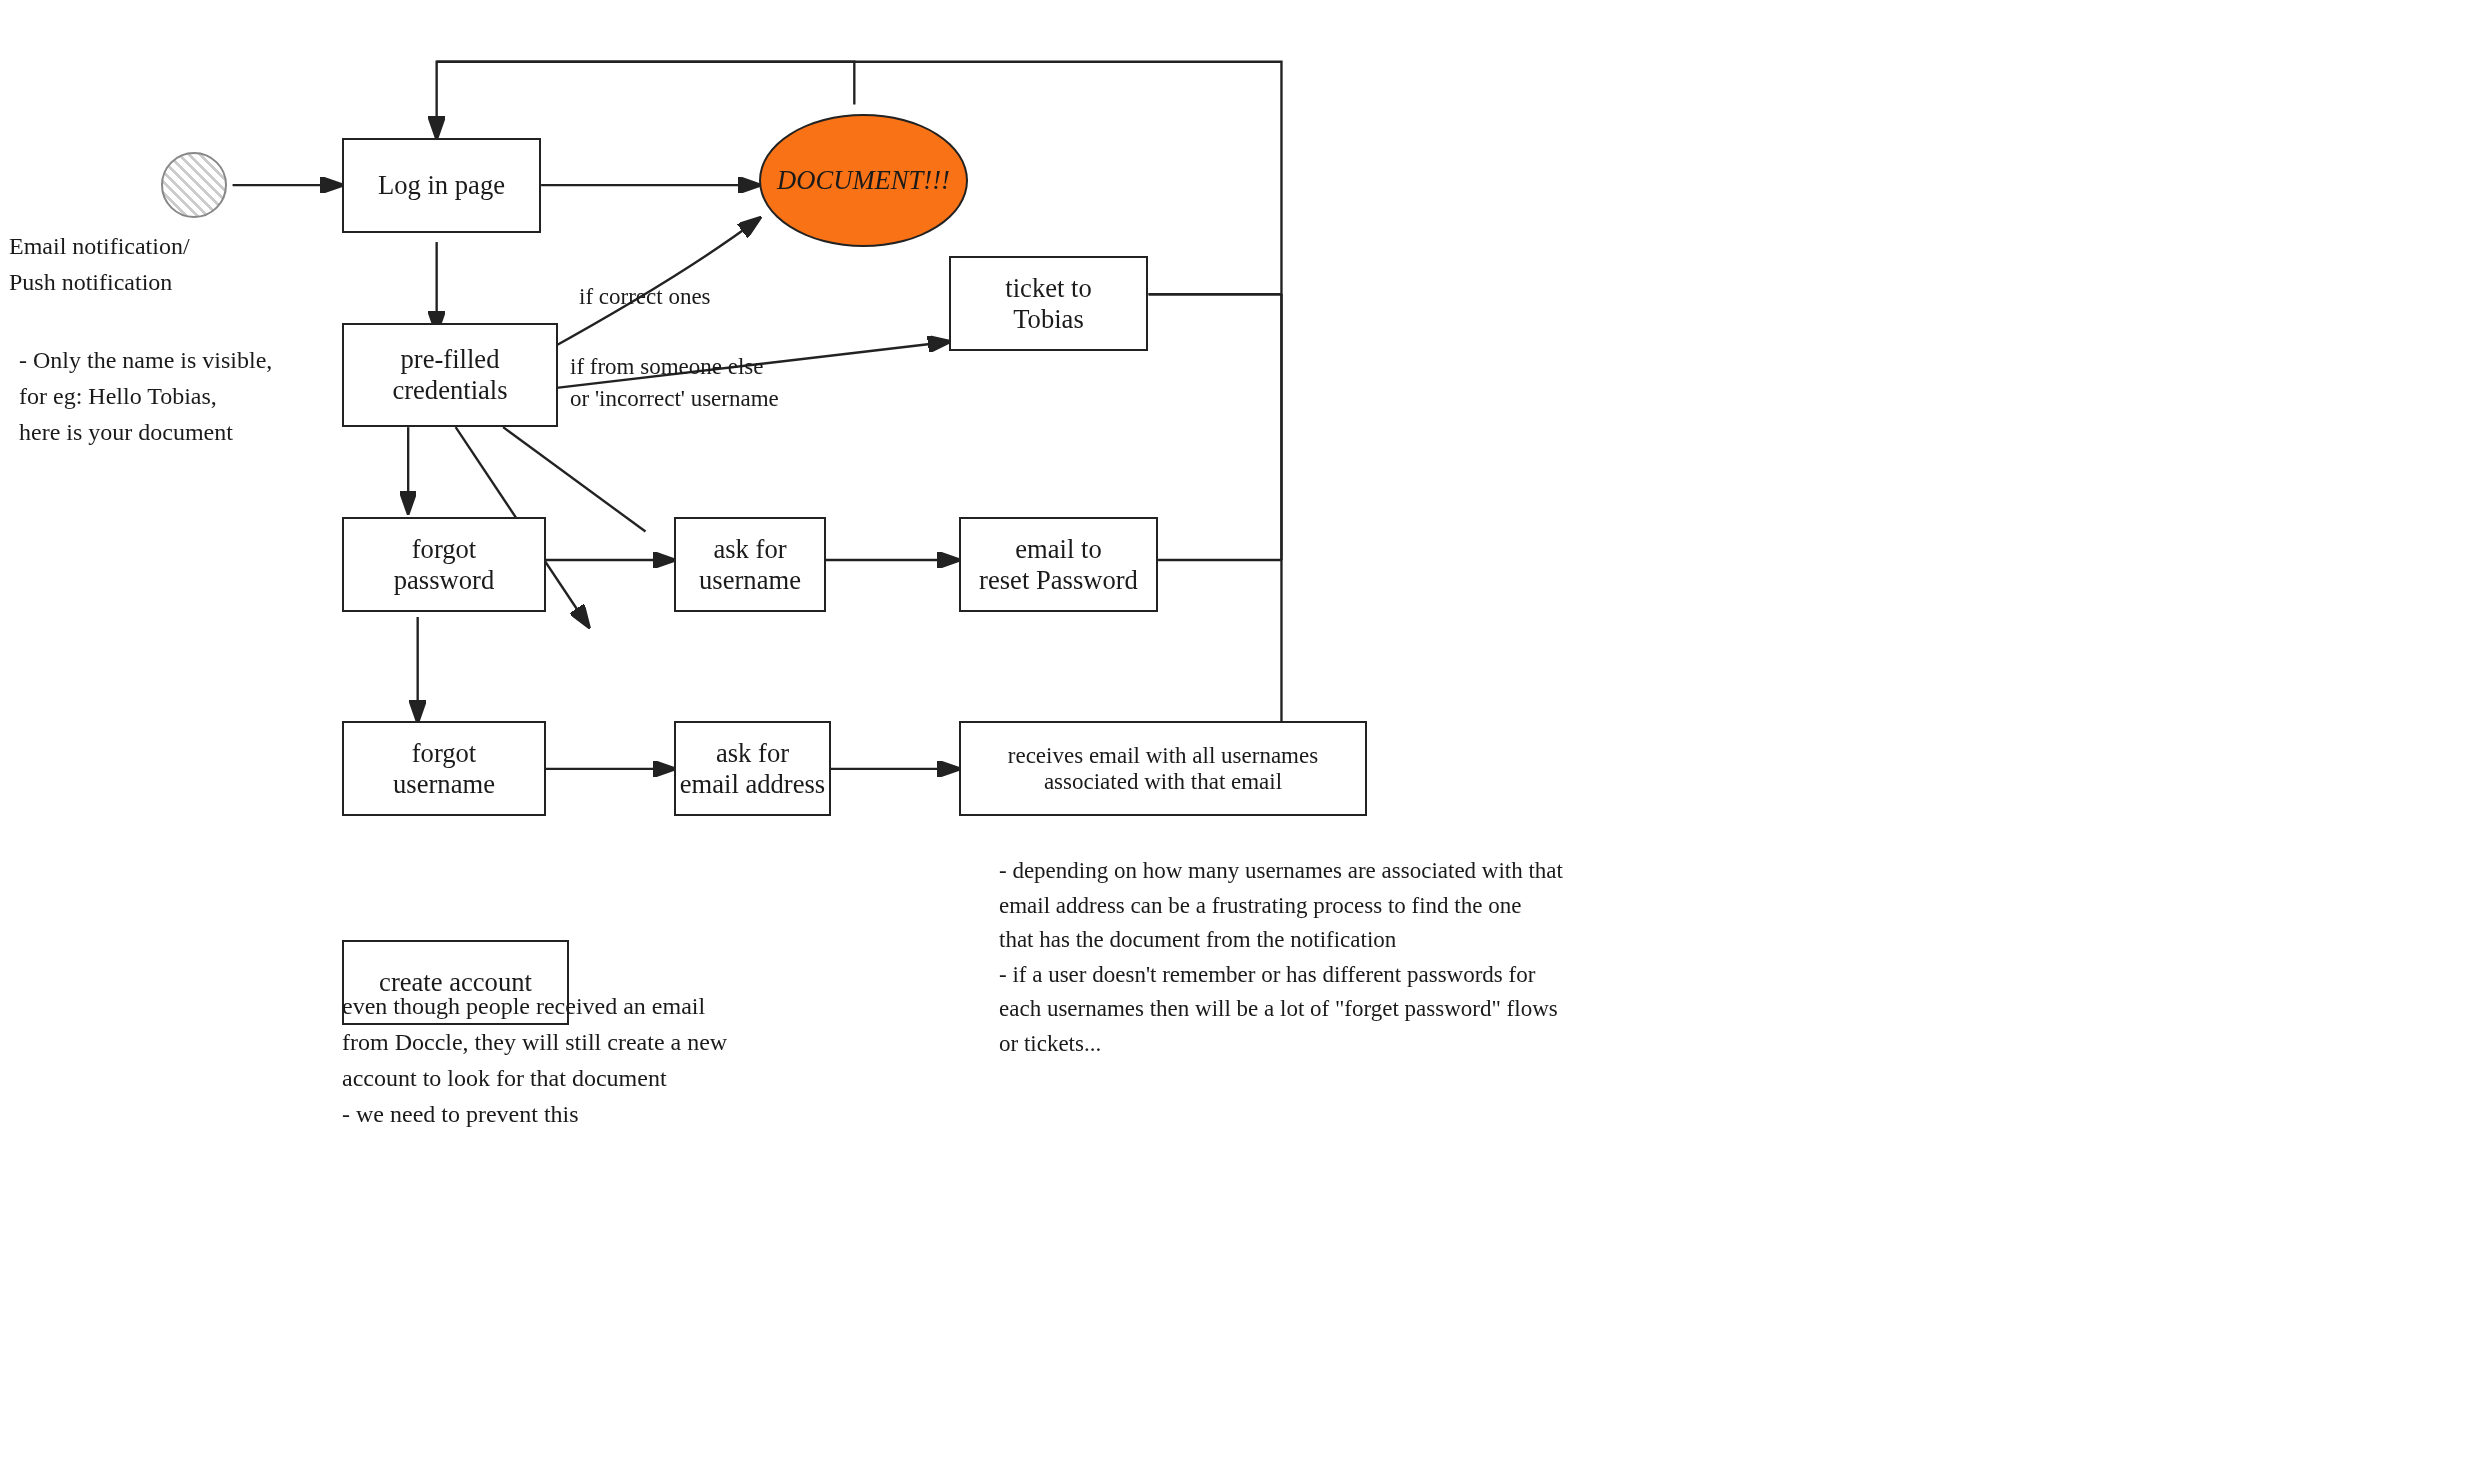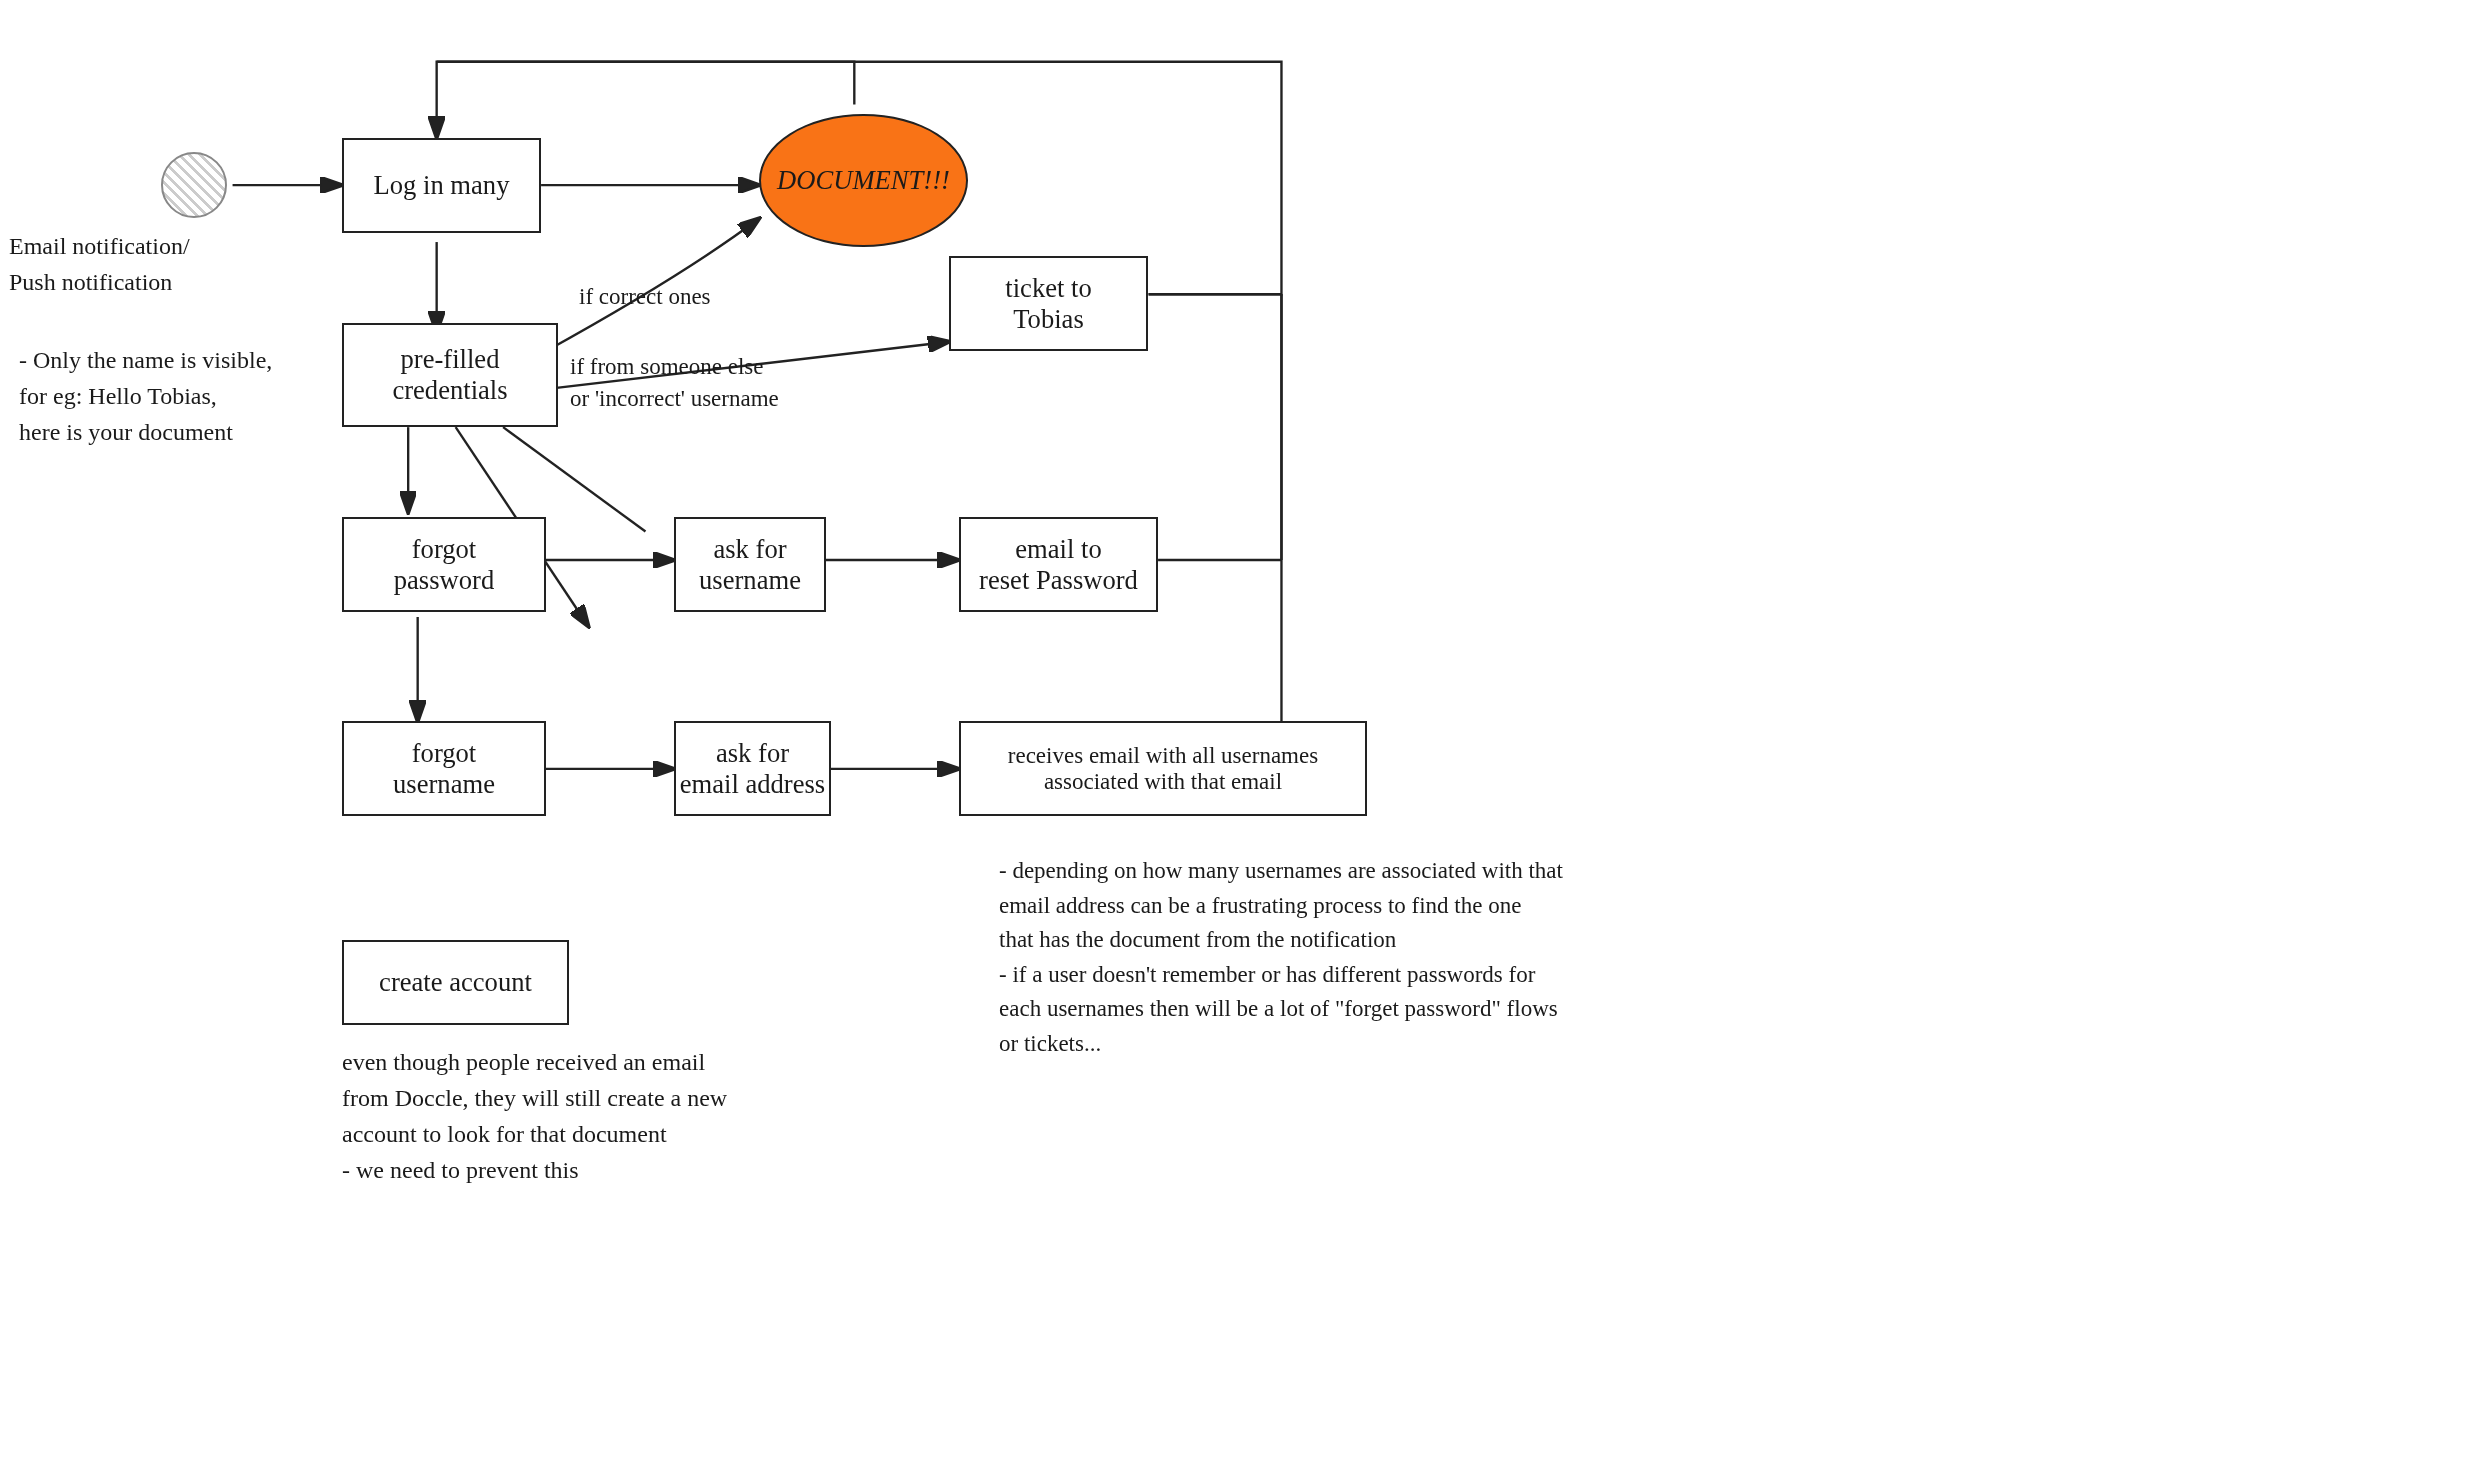--- a/index.html
+++ b/index.html
@@ -127,21 +127,21 @@
 
     <line x1="870" y1="810" x2="1010" y2="810" marker-end="url(#arrowhead)"></line>
 
     <line x1="1230" y1="810" x2="1350" y2="810"></line>
     <line x1="1350" y1="810" x2="1350" y2="310"></line>
   </svg>
 
   <div class="start-node" style="left:161px; top:152px;"></div>
 
   <div class="node-box handwritten" style="left:342px; top:138px; width:199px; height:95px;">
-    <span>Log in many</span>
+    <span>Log in page</span>
   </div>
 
   <div class="node-ellipse handwritten" style="left:759px; top:114px; width:209px; height:133px; font-style:italic;">
     <span>DOCUMENT!!!</span>
   </div>
 
   <div class="node-box handwritten" style="left:342px; top:323px; width:216px; height:104px;">
     <span style="white-space:pre-line;">pre-filled
 credentials</span>
   </div>
@@ -198,21 +198,21 @@
 
   <div class="annotation" style="left:579px; top:280px; font-size:23px;">
     <span>if correct ones</span>
   </div>
 
   <div class="annotation" style="left:570px; top:351px; font-size:23px; line-height:1.4;">
     <span style="white-space:pre-line;">if from someone else
 or 'incorrect' username</span>
   </div>
 
-  <div class="annotation" style="left:342px; top:1044px; font-size:24px; line-height:1.5; max-width:617px;">
+  <div class="annotation" style="left:342px; top:988px; font-size:24px; line-height:1.5; max-width:617px;">
     <span style="white-space:pre-line;">even though people received an email
 from Doccle, they will still create a new
 account to look for that document
 - we need to prevent this</span>
   </div>
 
   <div class="annotation" style="left:959px; top:854px; font-size:23px; line-height:1.5; max-width:759px;margin-left:40px;">
     <span style="white-space:pre-line;">- depending on how many usernames are associated with that
 email address can be a frustrating  process to find the one
 that has the document from the notification

